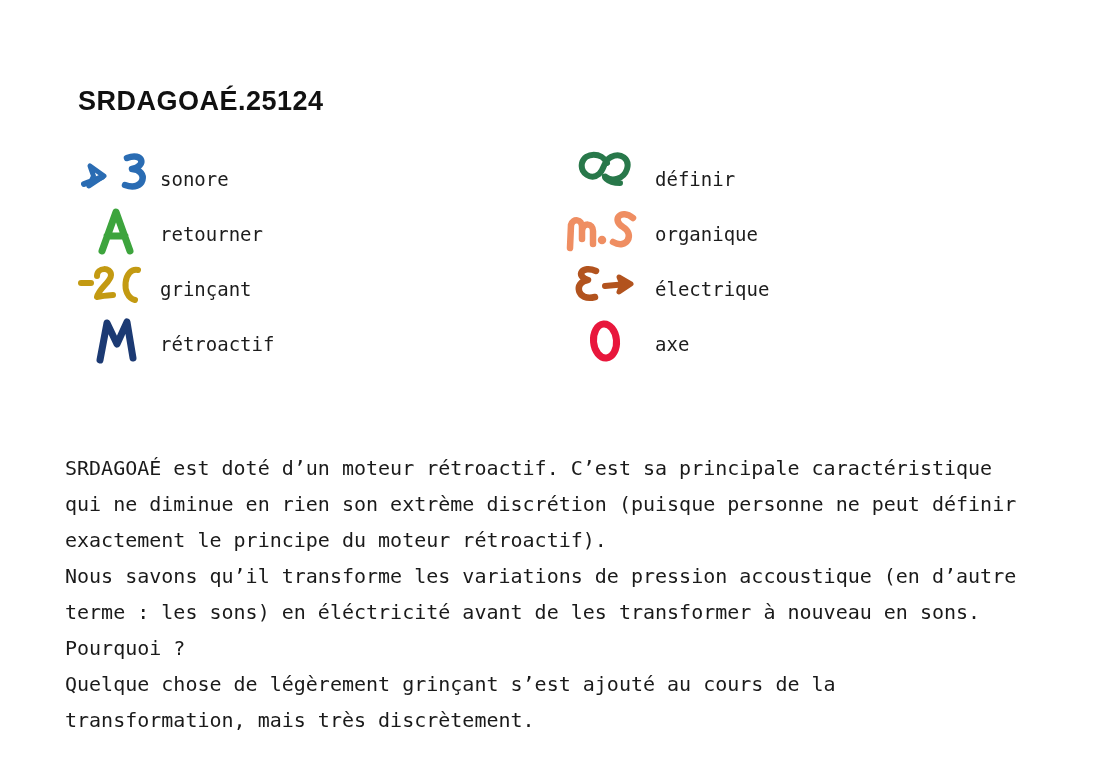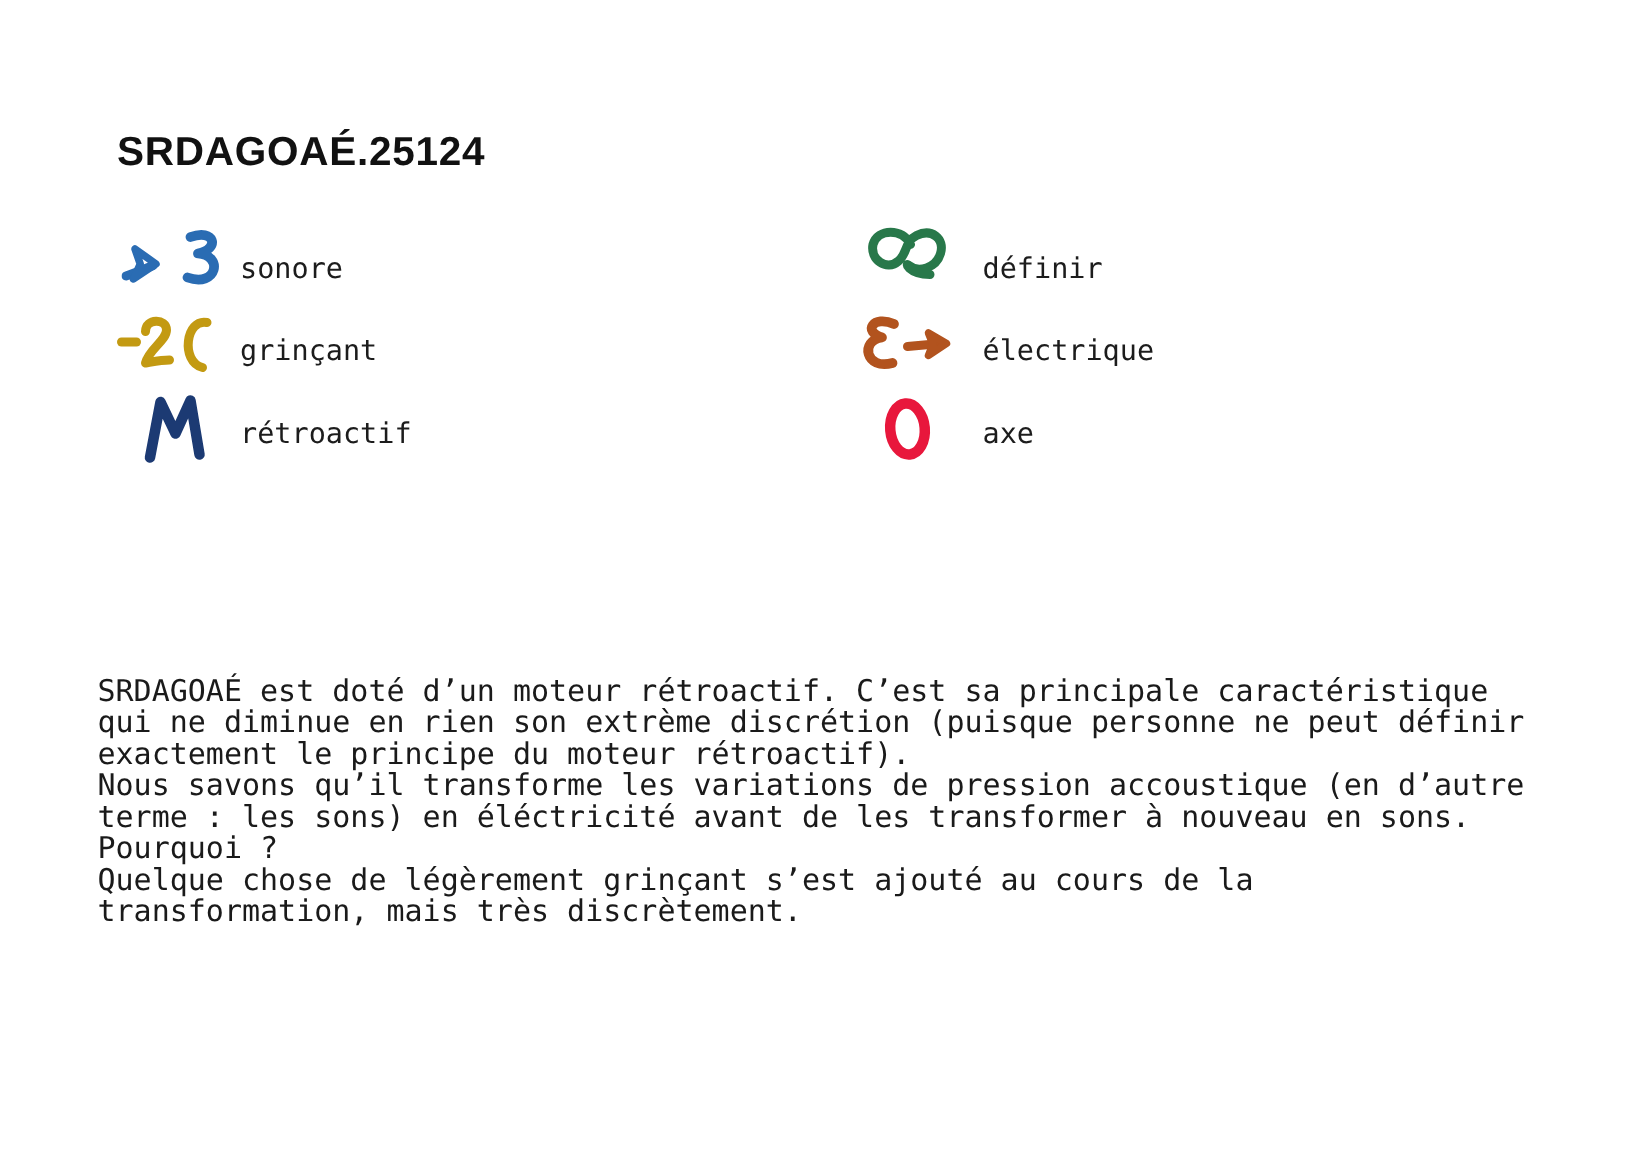--- a/index.html
+++ b/index.html
@@ -60,21 +60,21 @@
     stroke-linecap: round;
     stroke-linejoin: round;
     fill: none;
   }
   .paragraph {
     position: absolute;
     left: 65px;
     top: 438px;
     width: 990px;
     font-size: 20px;
-    line-height: 21px;
+    line-height: 36px;
     white-space: pre-wrap;
     color: #1a1a1a;
   }
 </style>
 </head>
 <body>
 
 <div class="page">
 
   <h1 class="title">SRDAGOAÉ.25124</h1>
@@ -85,20 +85,28 @@
       <span class="icon-box">
         <svg class="ic" width="74" height="52" viewBox="0 0 74 52" stroke="#2a6cb3">
           <path d="M3 34 C9 32 14 30 21 27" stroke-width="6"></path>
           <path d="M23 26 L9 16 L12.5 26 L8 36 Z" stroke-width="5"></path>
           <path d="M46 8 C62 2 66 16 51 19 C68 20 64 42 44 35" stroke-width="6.5"></path>
         </svg>
       </span>
       <span class="legend-label">sonore</span>
     </div>
 
+    <div class="legend-row">
+      <span class="icon-box">
+        <svg class="ic" width="42" height="52" viewBox="0 0 42 52" stroke="#3da43d">
+          <path d="M5 46 L19 7 L33 46 M10 31 L28 31" stroke-width="7"></path>
+        </svg>
+      </span>
+      <span class="legend-label">retourner</span>
+    </div>
 
     <div class="legend-row">
       <span class="icon-box">
         <svg class="ic" width="80" height="46" viewBox="0 0 80 46" stroke="#c39a12">
           <path d="M3 20 L13 20" stroke-width="6"></path>
           <path d="M19 13 C19 4 33 4 33 12 C33 19 21 25 19 34 C25 33 30 32 35 32" stroke-width="6"></path>
           <path d="M60 7 C46 4 42 33 57 37" stroke-width="6"></path>
         </svg>
       </span>
       <span class="legend-label">grinçant</span>
@@ -119,20 +127,30 @@
 
     <div class="legend-row">
       <span class="icon-box">
         <svg class="ic" width="58" height="52" viewBox="0 0 58 52" stroke="#28784a">
           <path d="M31 13 C26 2 9 2 6 13 C4 23 15 31 23 24 C29 19 27 11 35 7 C45 2 54 9 51 19 C48 29 36 32 30 27 C27 24 29 33 44 33" stroke-width="6"></path>
         </svg>
       </span>
       <span class="legend-label">définir</span>
     </div>
 
+    <div class="legend-row">
+      <span class="icon-box">
+        <svg class="ic" width="80" height="46" viewBox="0 0 80 46" stroke="#ef8e62">
+          <path d="M5 40 L6 17 C8 10 17 11 17 19 L17 31 M17 23 C18 14 28 15 28 23 L28 36" stroke-width="6.5"></path>
+          <path d="M37 32 l0.01 0" stroke-width="8.5"></path>
+          <path d="M68 10 C56 0 46 12 58 19 C70 26 62 42 48 34" stroke-width="6.5"></path>
+        </svg>
+      </span>
+      <span class="legend-label">organique</span>
+    </div>
 
     <div class="legend-row">
       <span class="icon-box">
         <svg class="ic" width="72" height="46" viewBox="0 0 72 46" stroke="#b2531e">
           <path d="M27 8 C13 2 6 13 19 17 C4 19 8 39 26 34" stroke-width="6.5"></path>
           <path d="M36 23 L58 21" stroke-width="6"></path>
           <path d="M62 21 L50 14 L53 21.5 L50 29 Z" stroke-width="5"></path>
         </svg>
       </span>
       <span class="legend-label">électrique</span>

